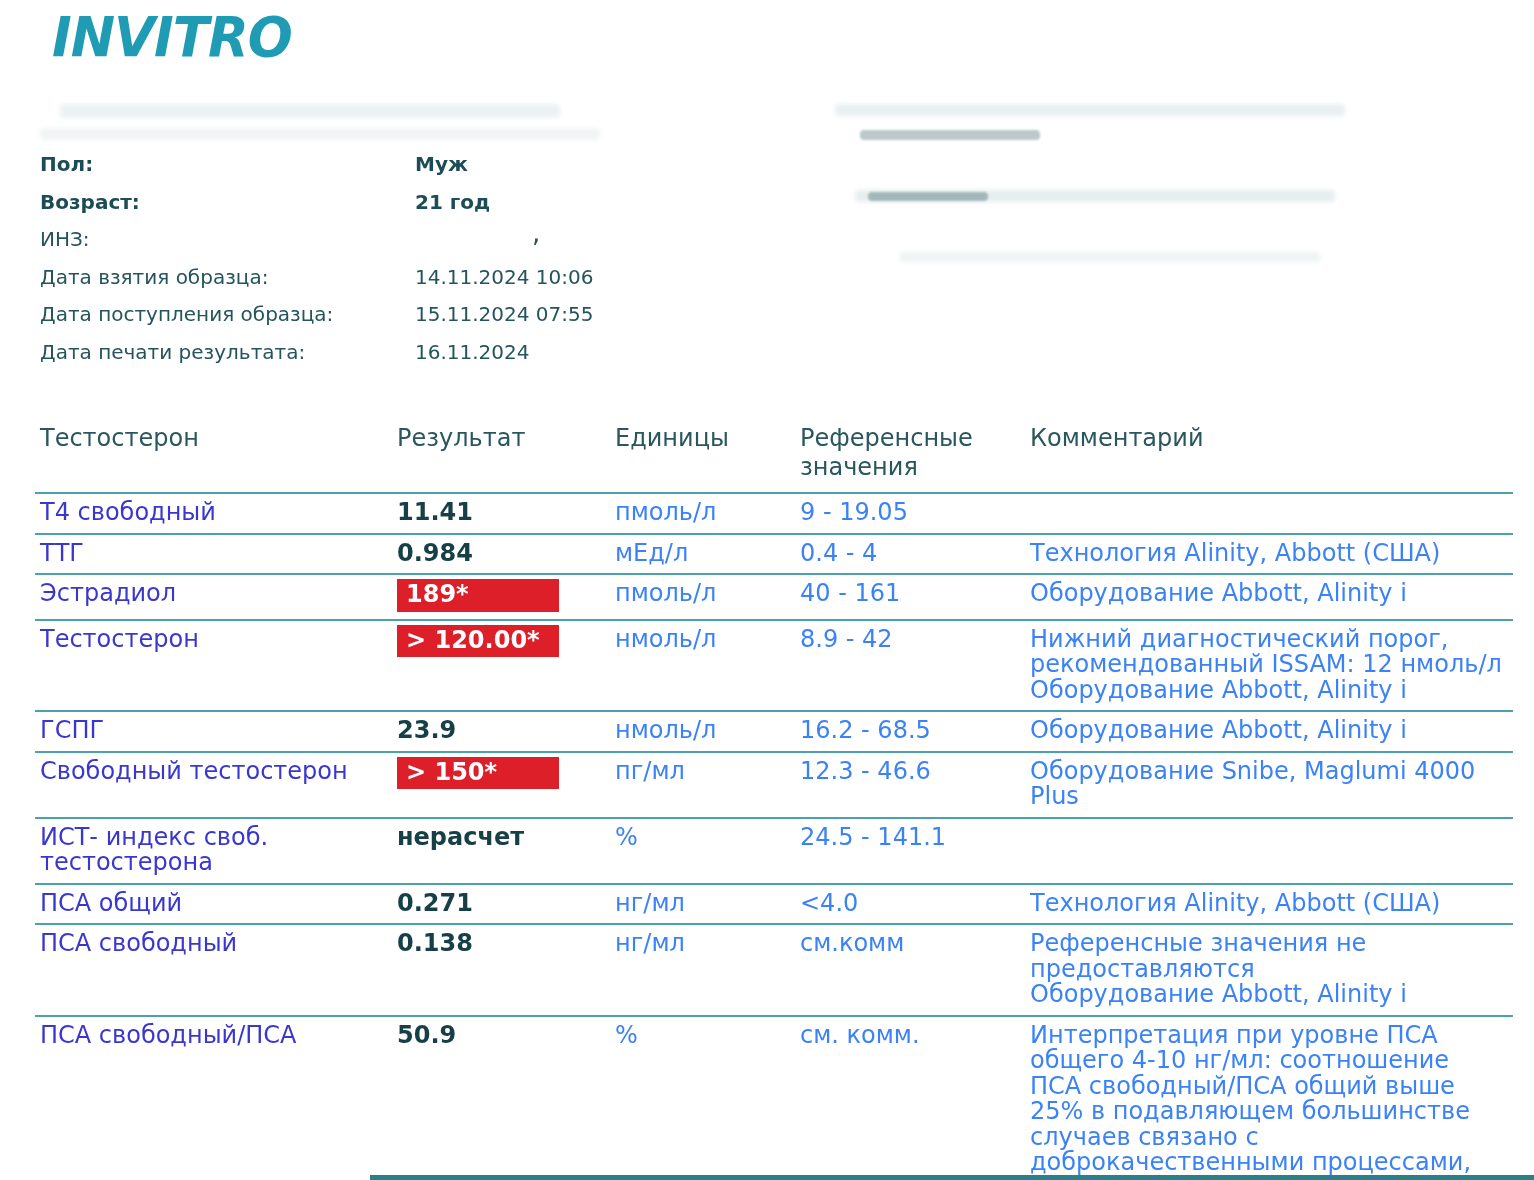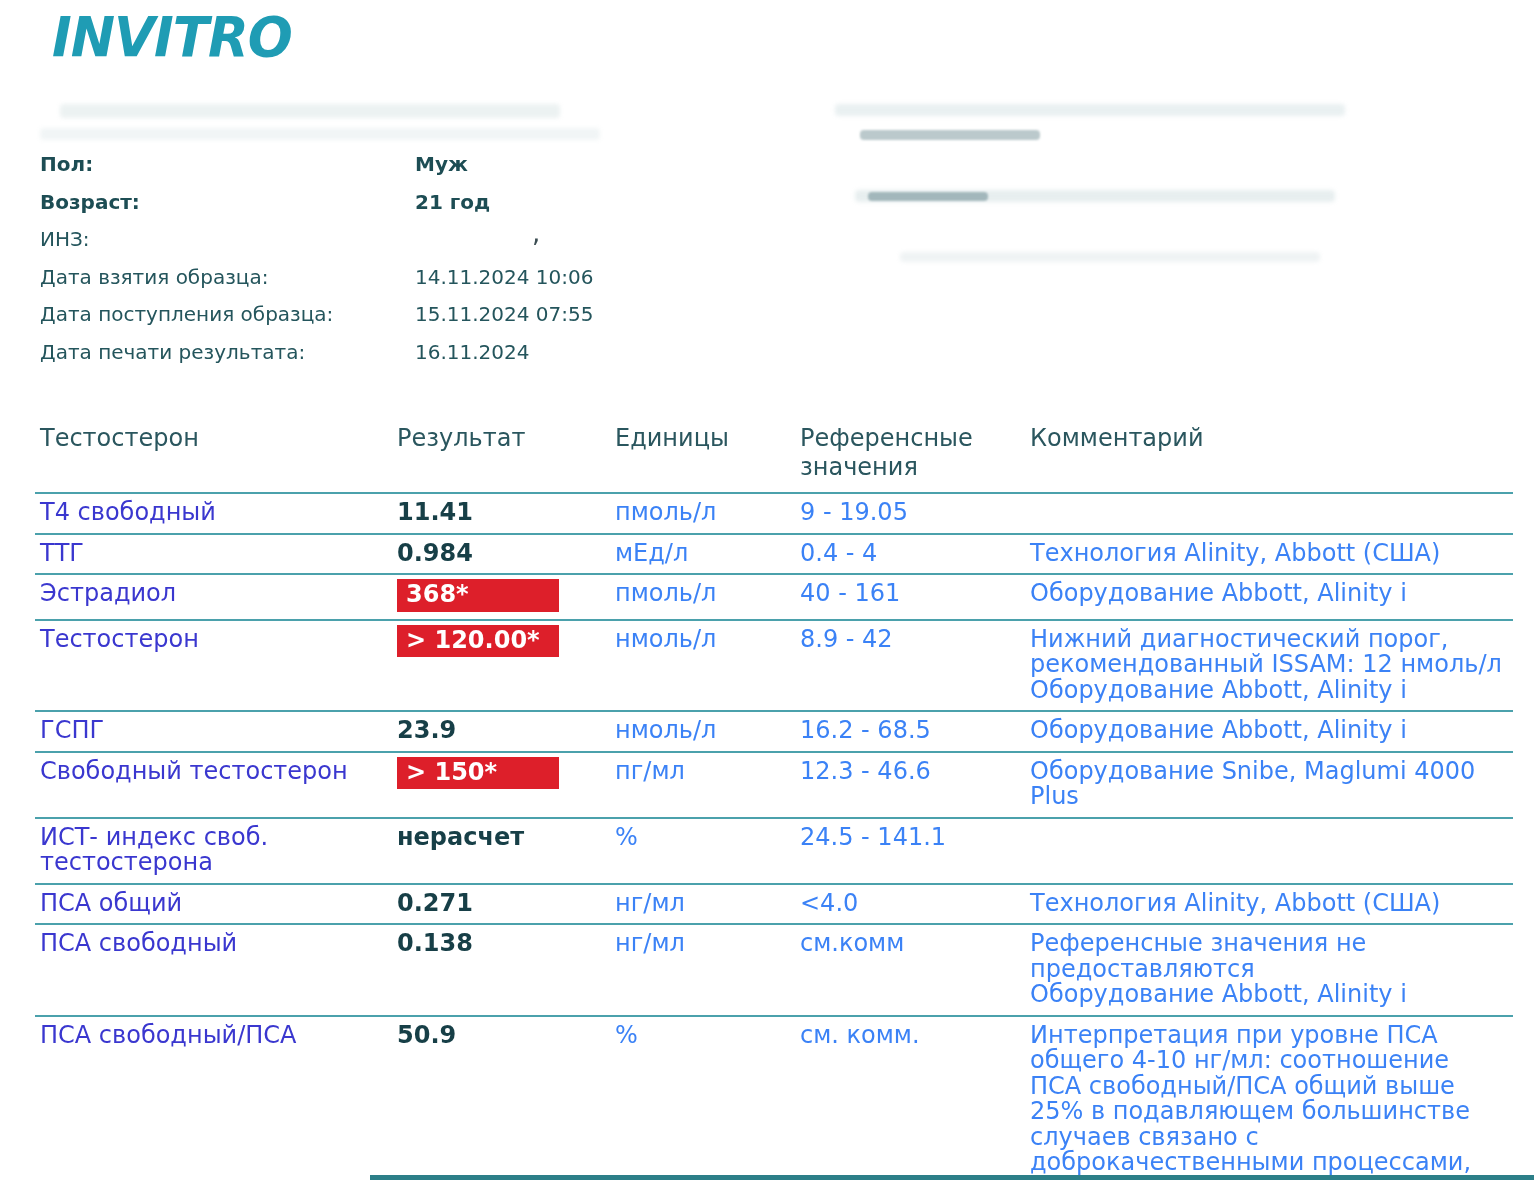--- a/index.html
+++ b/index.html
@@ -114,21 +114,21 @@
       </div>
       <div class="trow">
         <div class="c-name">ТТГ</div>
         <div class="c-result"><span>0.984</span></div>
         <div class="c-units">мЕд/л</div>
         <div class="c-ref">0.4 - 4</div>
         <div class="c-comment">Технология Alinity, Abbott (США)</div>
       </div>
       <div class="trow">
         <div class="c-name">Эстрадиол</div>
-        <div class="c-result"><span class="flag">368*</span></div>
+        <div class="c-result"><span class="flag">189*</span></div>
         <div class="c-units">пмоль/л</div>
         <div class="c-ref">40 - 161</div>
         <div class="c-comment">Оборудование Abbott, Alinity i</div>
       </div>
       <div class="trow">
         <div class="c-name">Тестостерон</div>
         <div class="c-result"><span class="flag">&gt; 120.00*</span></div>
         <div class="c-units">нмоль/л</div>
         <div class="c-ref">8.9 - 42</div>
         <div class="c-comment">Нижний диагностический порог, рекомендованный ISSAM: 12 нмоль/л

